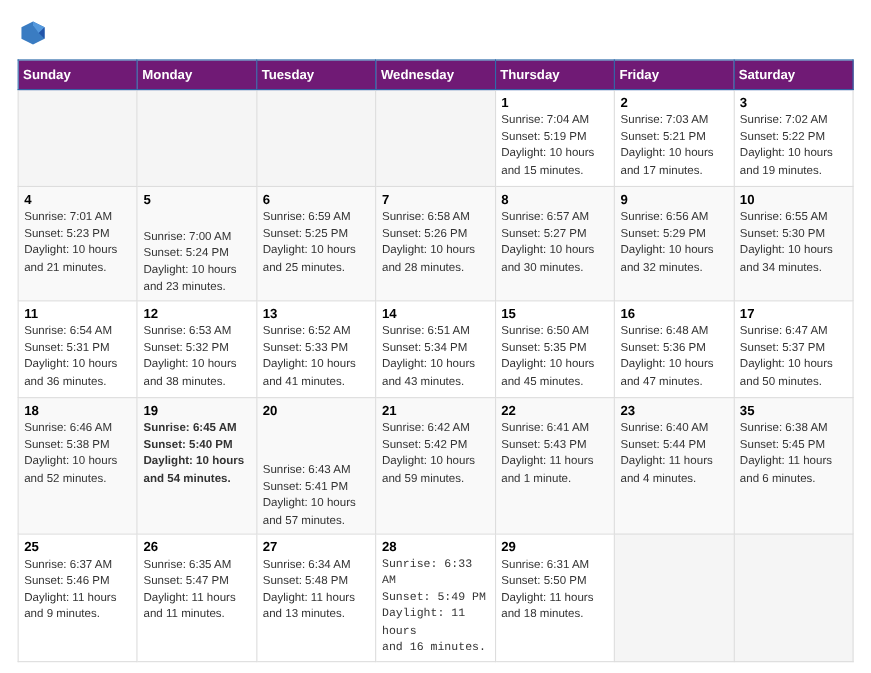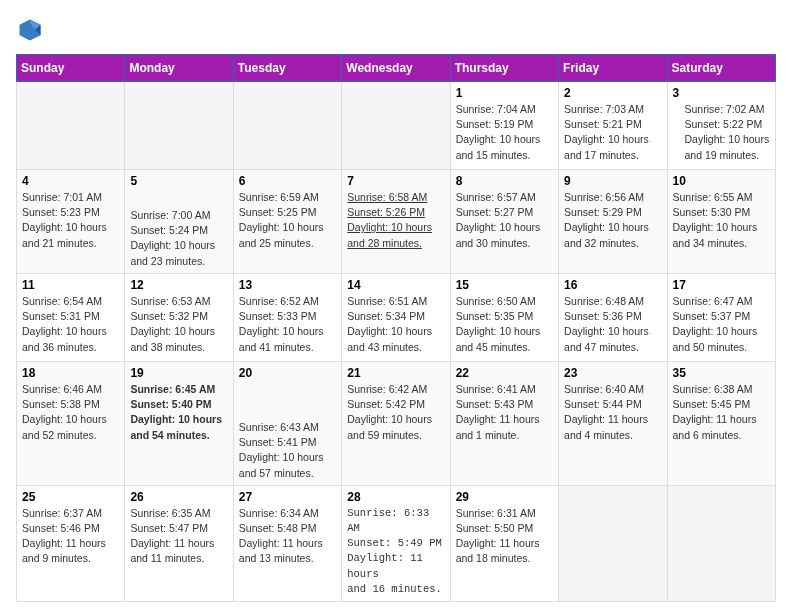--- a/index.html
+++ b/index.html
@@ -37,21 +37,21 @@
     .location {
       font-size: 15px;
       color: #444;
     }
     table {
       width: 100%;
       border-collapse: collapse;
       font-size: 11px;
     }
     thead tr {
-      background-color: #a21caf;
+      background-color: #701a75;
       color: #fff;
     }
     thead th {
       padding: 6px 4px;
       text-align: left;
       font-weight: bold;
       font-size: 12px;
       border: 1px solid #2e6aaa;
     }
     tbody tr {
@@ -132,21 +132,21 @@
         </td>
         <td>
           <span class="day-num">2</span>
           <div class="day-info" style="white-space: pre-line;">Sunrise: 7:03 AM
 Sunset: 5:21 PM
 Daylight: 10 hours
 and 17 minutes.</div>
         </td>
         <td>
           <span class="day-num">3</span>
-          <div class="day-info" style="white-space: pre-line; margin-left: 12px;">Sunrise: 7:02 AM
+          <div class="day-info" style="white-space: pre-line;">Sunrise: 7:02 AM
 Sunset: 5:22 PM
 Daylight: 10 hours
 and 19 minutes.</div>
         </td>
       </tr>
       <tr>
         <td>
           <span class="day-num">4</span>
           <div class="day-info" style="white-space: pre-line;">Sunrise: 7:01 AM
 Sunset: 5:23 PM
@@ -162,21 +162,21 @@
         </td>
         <td>
           <span class="day-num">6</span>
           <div class="day-info" style="white-space: pre-line;">Sunrise: 6:59 AM
 Sunset: 5:25 PM
 Daylight: 10 hours
 and 25 minutes.</div>
         </td>
         <td>
           <span class="day-num">7</span>
-          <div class="day-info" style="white-space: pre-line; text-decoration: underline;">Sunrise: 6:58 AM
+          <div class="day-info" style="white-space: pre-line;">Sunrise: 6:58 AM
 Sunset: 5:26 PM
 Daylight: 10 hours
 and 28 minutes.</div>
         </td>
         <td>
           <span class="day-num">8</span>
           <div class="day-info" style="white-space: pre-line;">Sunrise: 6:57 AM
 Sunset: 5:27 PM
 Daylight: 10 hours
 and 30 minutes.</div>

